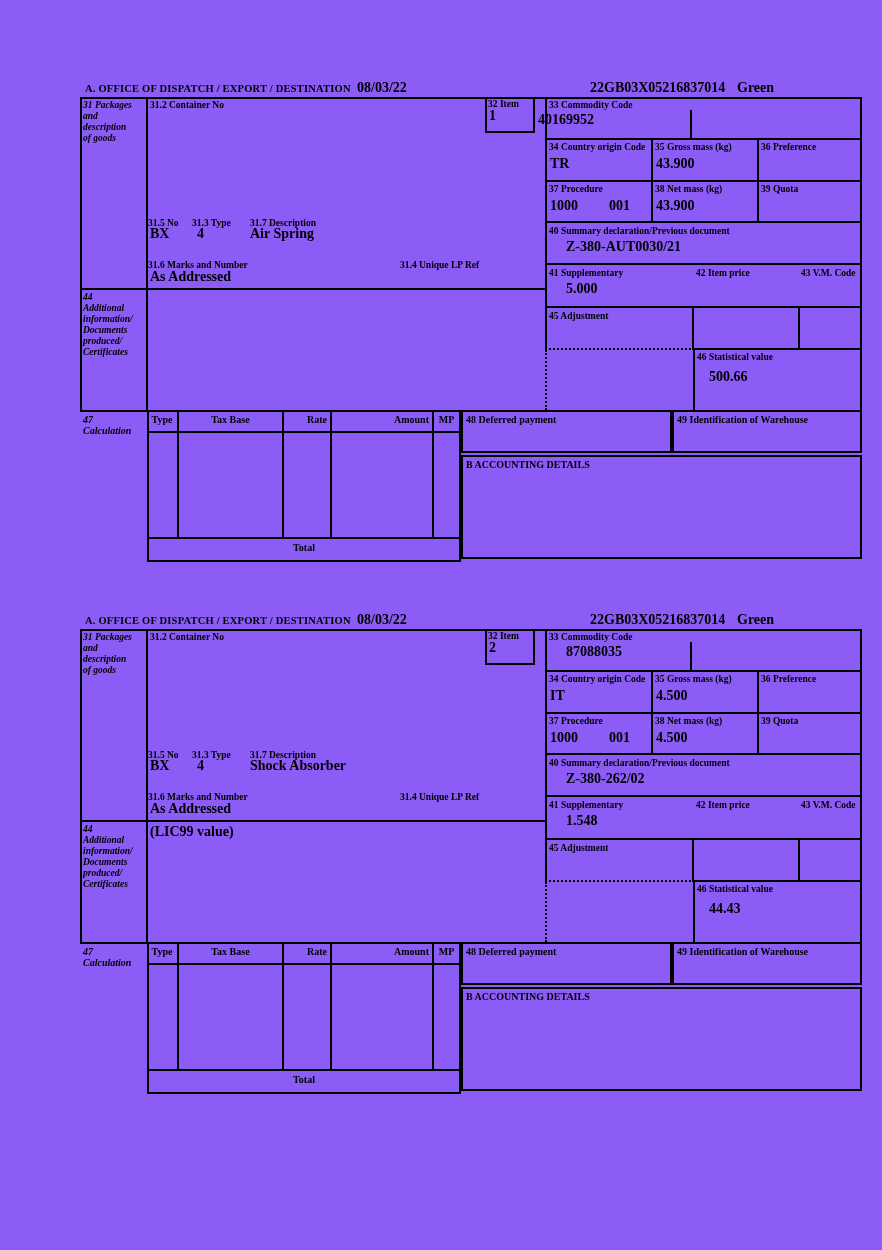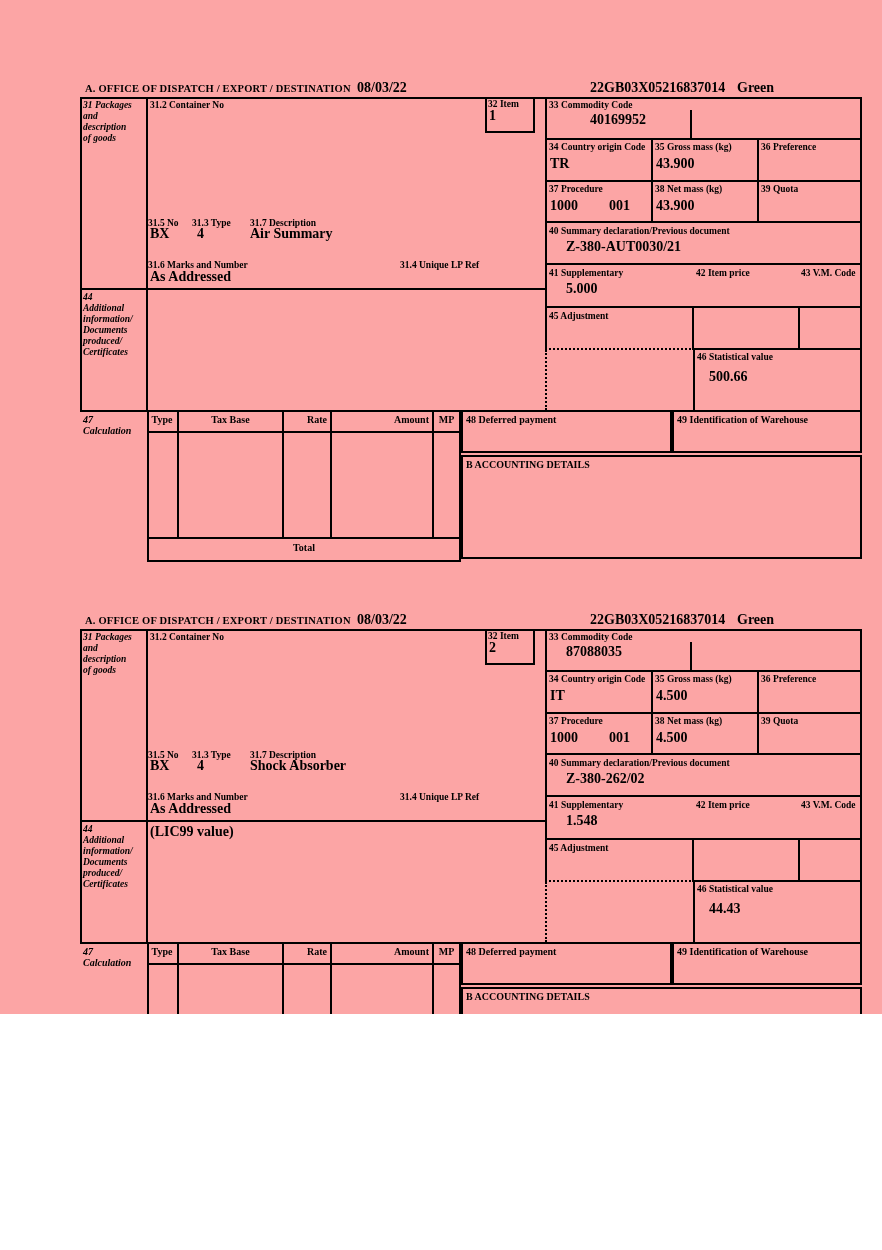--- a/index.html
+++ b/index.html
@@ -1,16 +1,16 @@
 <!DOCTYPE html>
 <html><head>
 <meta charset="utf-8">
 <style>
   html,body{margin:0;padding:0;background:#fff;}
-  .sheet{position:relative;width:882px;height:1014px;background:#fca5a5;
+  .sheet{position:relative;width:882px;height:1250px;background:#8b5cf6;
          font-family:"Liberation Serif",serif;color:#000;font-weight:700;overflow:hidden;}
   .block{position:absolute;left:80px;width:782px;height:484px;}
   .t{position:absolute;white-space:nowrap;}
   .lbl{font-size:9.5px;line-height:1.15;}
   .val{font-size:14px;}
   .hdr{font-size:10.5px;letter-spacing:.2px;}
   .sm{font-size:10px;}
   .ln{position:absolute;background:#000;}
   .box{position:absolute;border:2px solid #000;box-sizing:border-box;}
   .dotv{position:absolute;border-left:2px dotted #000;width:0;}
@@ -74,32 +74,32 @@
       <div>47</div>
       <div>Calculation</div>
     </div>
 
     <span class="t lbl" style="left:70px;top:20px">31.2 Container No</span>
     <span class="t lbl" style="left:68px;top:138px">31.5 No</span>
     <span class="t lbl" style="left:112px;top:138px">31.3 Type</span>
     <span class="t lbl" style="left:170px;top:138px">31.7 Description</span>
     <span class="t val" style="left:70px;top:146px">BX</span>
     <span class="t val" style="left:117px;top:146px">4</span>
-    <span class="t val" style="left:170px;top:146px">Air Summary</span>
+    <span class="t val" style="left:170px;top:146px">Air Spring</span>
     <span class="t lbl" style="left:68px;top:180px">31.6 Marks and Number</span>
     <span class="t lbl" style="left:320px;top:180px">31.4 Unique LP Ref</span>
     <span class="t val" style="left:70px;top:189px">As Addressed</span>
     <span class="t val" style="left:70px;top:212px"></span>
 
     <div class="box" style="left:405px;top:17px;width:50px;height:36px"></div>
     <span class="t lbl" style="left:408px;top:19px">32 Item</span>
     <span class="t val" style="left:409px;top:28px">1</span>
 
     <span class="t lbl" style="left:469px;top:20px">33 Commodity Code</span>
-    <span class="t val" style="left:510px;top:32px">40169952</span>
+    <span class="t val" style="left:458px;top:32px">40169952</span>
     <span class="t lbl" style="left:469px;top:62px">34 Country origin Code</span>
     <span class="t val" style="left:470px;top:76px">TR</span>
     <span class="t lbl" style="left:575px;top:62px">35 Gross mass (kg)</span>
     <span class="t val" style="left:576px;top:76px">43.900</span>
     <span class="t lbl" style="left:681px;top:62px">36 Preference</span>
     <span class="t lbl" style="left:469px;top:104px">37 Procedure</span>
     <span class="t val" style="left:470px;top:118px">1000</span>
     <span class="t val" style="left:529px;top:118px">001</span>
     <span class="t lbl" style="left:575px;top:104px">38 Net mass (kg)</span>
     <span class="t val" style="left:576px;top:118px">43.900</span>

